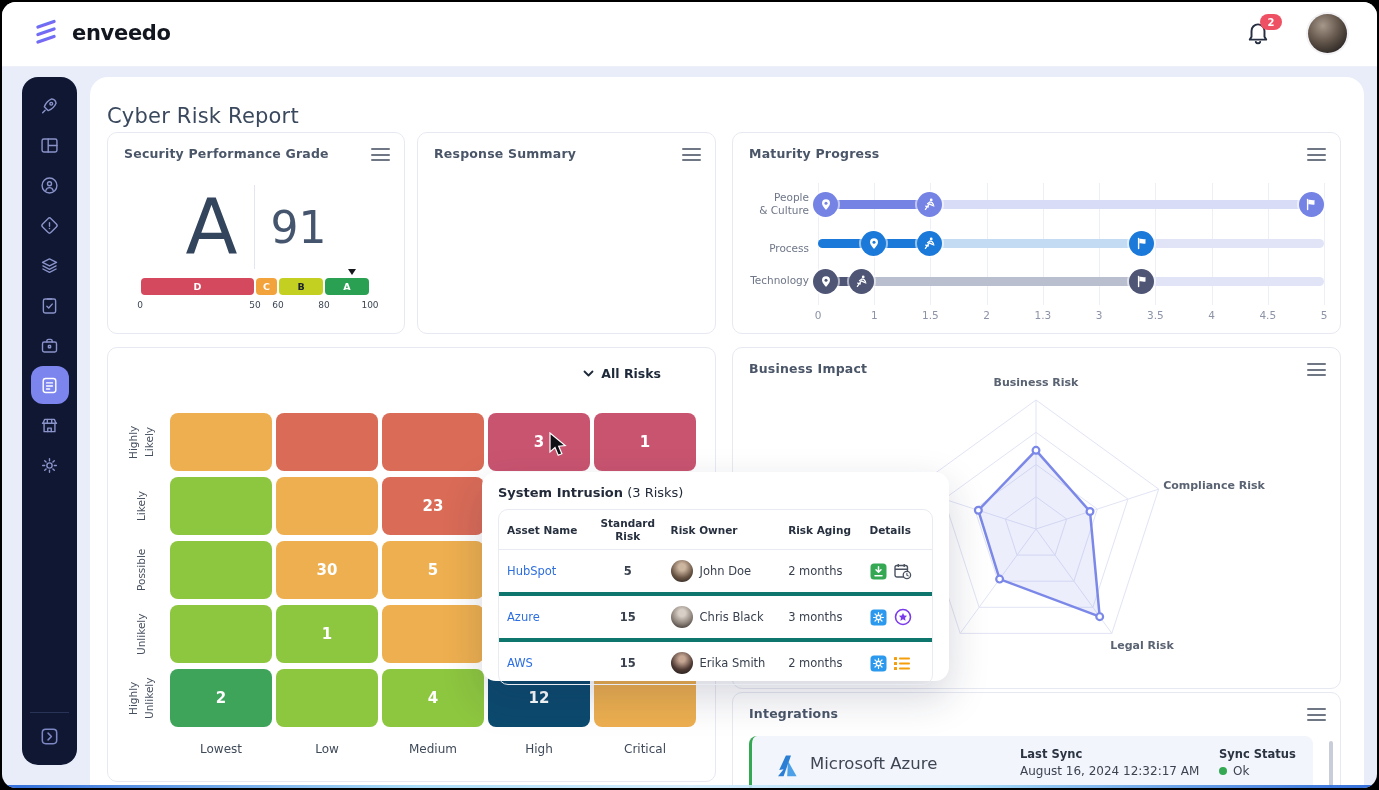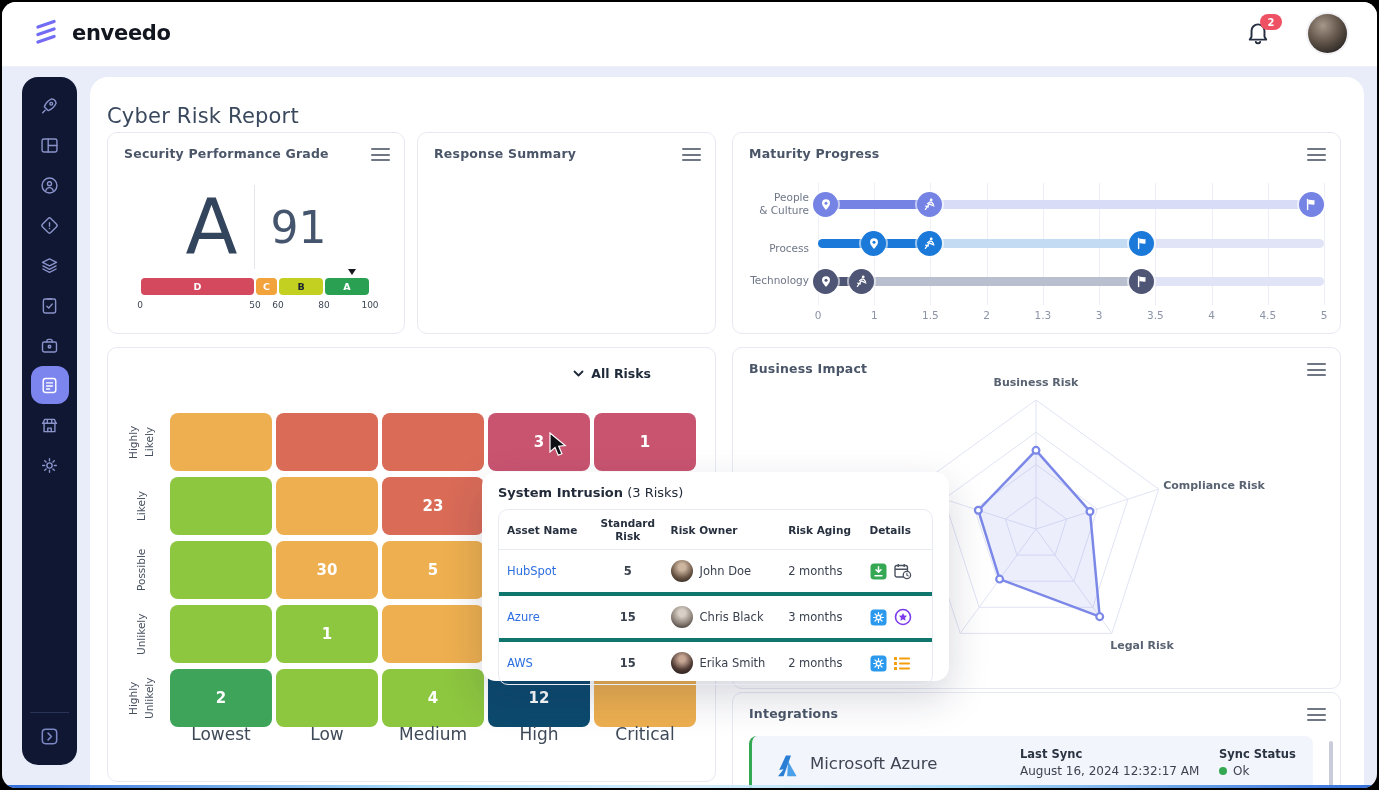--- a/index.html
+++ b/index.html
@@ -55,29 +55,29 @@
   .donut-total{font-size:33px;color:#3b4863;}
   .donut-unit{font-size:12px;color:#717b8c;margin-top:2px;}
   
   .m-grid i{position:absolute;top:50px;width:1px;height:122px;background:#edeff7;}
   .m-tick{position:absolute;top:176px;transform:translateX(-50%);font-size:10.5px;color:#8b93a7;}
   .m-label{position:absolute;width:76px;text-align:right;font-size:10.5px;color:#6e7687;line-height:1.25;}
   .m-track{position:absolute;left:85px;width:506px;height:9px;border-radius:5px;overflow:hidden;}
   .m-seg{position:absolute;top:0;height:9px;}
   .m-marker{position:absolute;width:25px;height:25px;border-radius:50%;display:flex;align-items:center;justify-content:center;box-shadow:0 0 0 2px rgba(255,255,255,.55);}
   
-  .hm-filter{position:absolute;right:64px;top:18px;display:flex;align-items:center;gap:7px;cursor:pointer;}
+  .hm-filter{position:absolute;right:54px;top:18px;display:flex;align-items:center;gap:7px;cursor:pointer;}
   .hm-filter span{font-size:12.5px;font-weight:bold;color:#1e2a3a;}
   .hm-sub{font-size:10px;color:#98a0ae;margin-top:3px;}
   .hm-rowlabel{position:absolute;left:12px;width:44px;height:58px;display:flex;align-items:center;justify-content:center;
                writing-mode:vertical-rl;transform:rotate(180deg);font-size:10.5px;color:#47505f;text-align:center;line-height:1.5;}
   .hm-cells{position:absolute;left:62px;display:flex;gap:4px;}
   .hm-cell{width:102px;height:58px;border-radius:8px;display:flex;align-items:center;justify-content:center;cursor:pointer;}
   .hm-cell span{color:#fff;font-size:15px;font-weight:bold;}
-  .hm-collabel{position:absolute;top:376px;width:102px;text-align:center;font-size:17px;color:#3f4a59;}
+  .hm-collabel{position:absolute;top:394px;width:102px;text-align:center;font-size:12px;color:#3f4a59;}
   
   .radar-label{position:absolute;font-size:11px;font-weight:bold;color:#5a6372;z-index:3;}
   
   .popup{position:absolute;left:480px;top:470px;width:467px;height:209px;background:#fff;border-radius:14px;z-index:8;
          box-shadow:0 16px 40px rgba(25,35,70,.18);padding:13px 16px;box-sizing:border-box;}
   .popup-title{font-size:13px;color:#232b3a;}
   .popup-title b{font-weight:bold;}
   .popup-tablewrap{margin-top:9px;border:1px solid #e9ebf3;border-radius:10px;overflow:hidden;}
   table.ptab{width:100%;border-collapse:collapse;}
   .ptab th{font-size:10.5px;font-weight:bold;color:#27303f;text-align:left;padding:7px 6px 6px 8px;line-height:1.25;border-bottom:1px solid #e9ebf3;}

